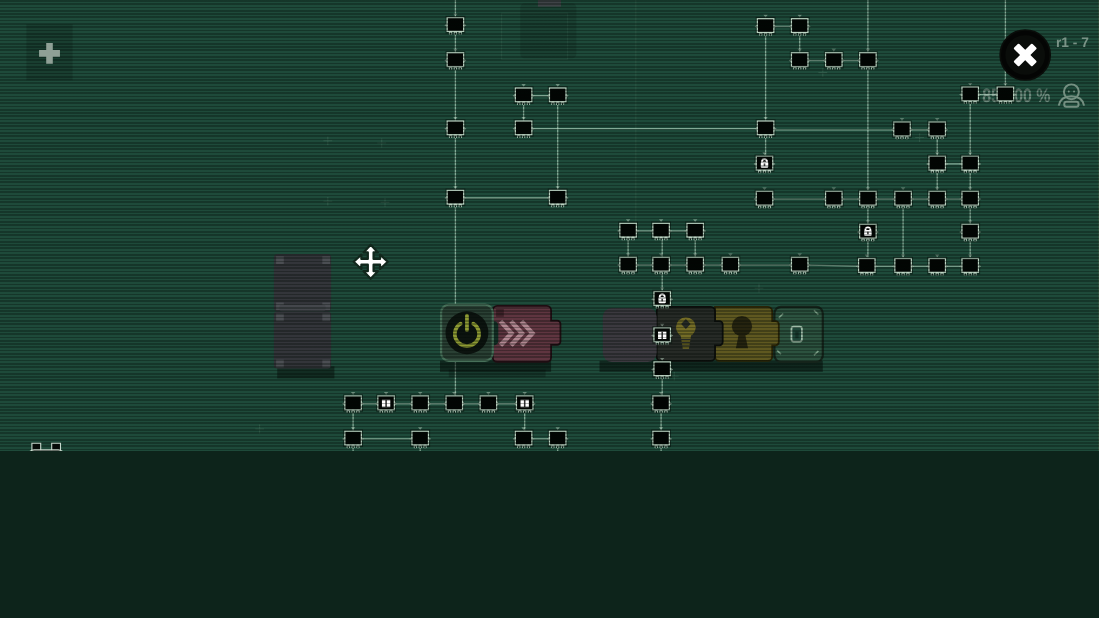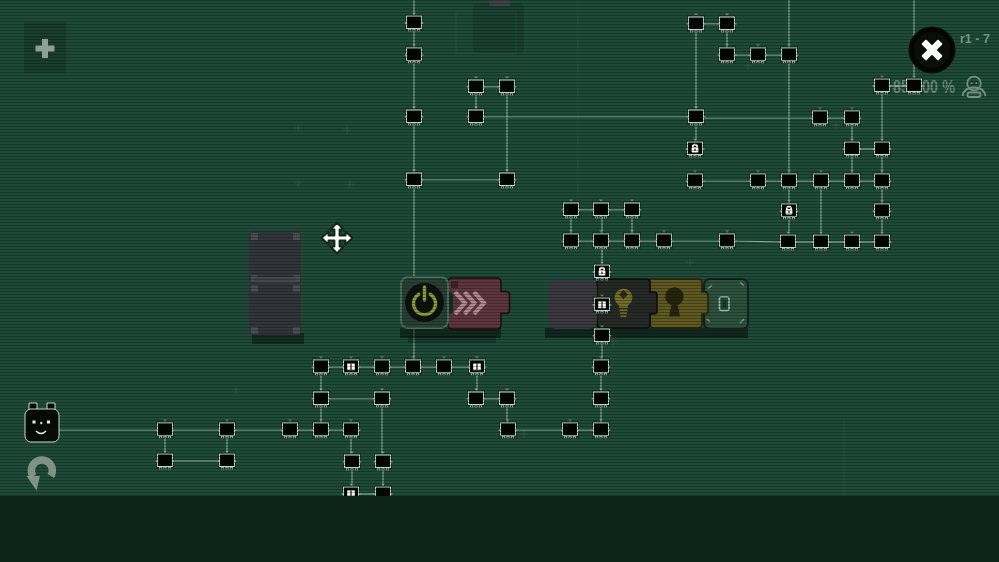--- a/index.html
+++ b/index.html
@@ -1,16 +1,16 @@
 <!DOCTYPE html>
 <html><head>
 <meta charset="utf-8">
 <style>
   html,body{margin:0;padding:0;background:#0d241b;}
-  #stage{position:relative;width:999px;height:496px;overflow:hidden;
+  #stage{position:relative;width:999px;height:410px;overflow:hidden;
     background:#fdba74; font-family:"Liberation Sans", sans-serif;}
   #scan{position:absolute;left:0;top:0;width:999px;height:562px;z-index:50;pointer-events:none;
     background:repeating-linear-gradient(180deg, rgba(0,8,4,0.30) 0px, rgba(0,8,4,0.30) 1.5px, rgba(0,0,0,0.0) 1.5px, rgba(0,0,0,0.0) 3px);}
 </style>
 </head>
 <body>
 
 <div id="stage">
 <svg width="999" height="562" viewBox="0 0 999 562" xmlns="http://www.w3.org/2000/svg">
 

